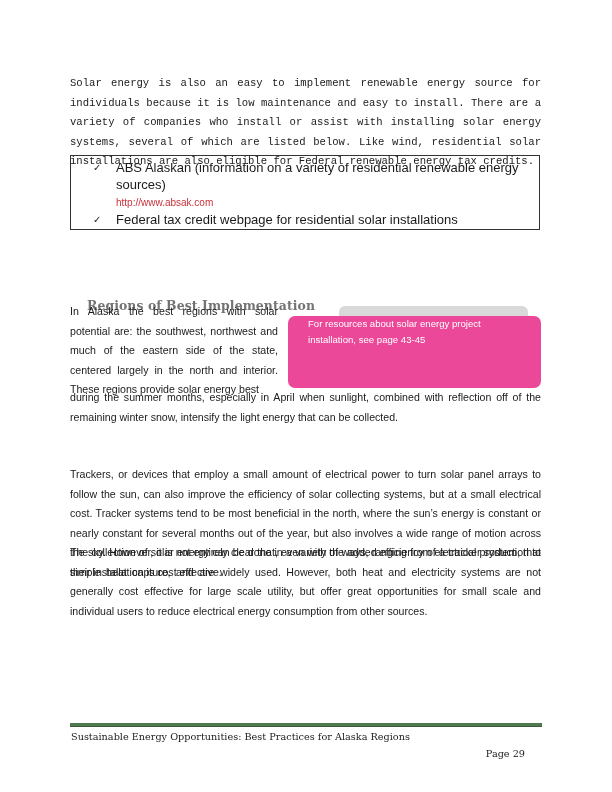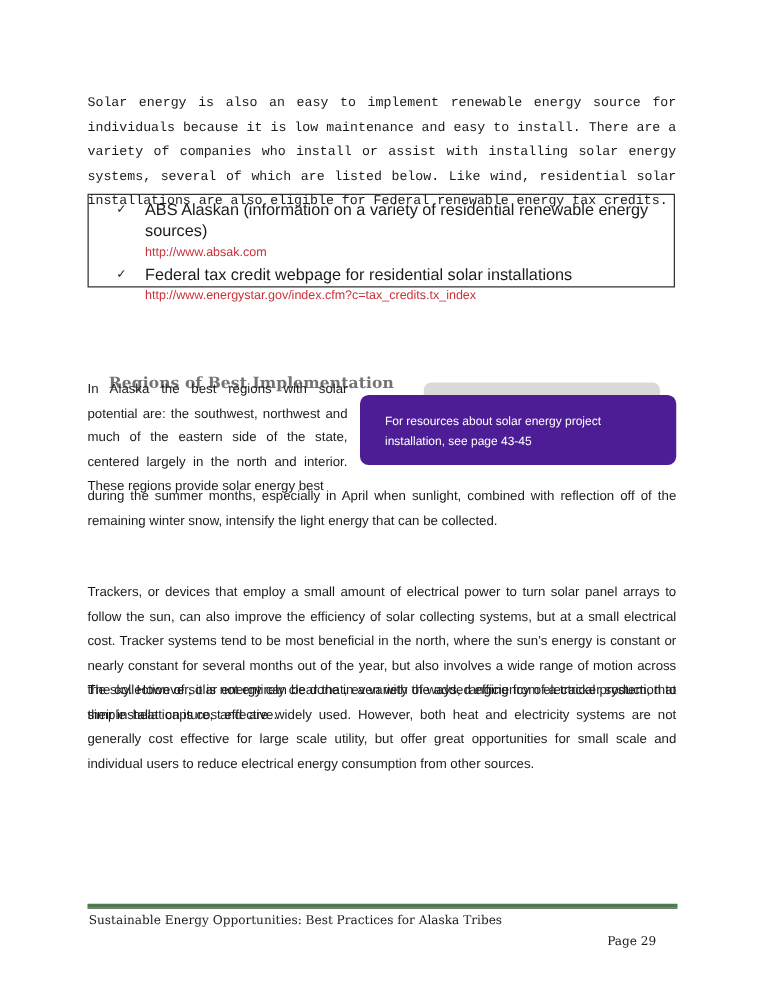--- a/index.html
+++ b/index.html
@@ -32,23 +32,23 @@
   }
   #p2a { top:302px; width:208px; }
   #p2b { top:388px; }
   #p3 { top:465px; }
   #p4 { top:543px; }
   .callout-tab {
     position:absolute; left:339px; top:306px; width:189px; height:20px;
     background:#d9d9d9; border-radius:6px 6px 0 0;
   }
   .callout {
-    position:absolute; left:288px; top:316px; width:253px; height:56px;
-    background:#4c1d95; border-radius:7px; box-sizing:border-box;
-    padding:14px 18px 0 20px; color:#ffffff; font-size:9.6px; line-height:15.5px;
+    position:absolute; left:288px; top:316px; width:253px; height:72px;
+    background:#ec4899; border-radius:7px; box-sizing:border-box;
+    padding:0 18px 0 20px; color:#ffffff; font-size:9.6px; line-height:15.5px;
   }
   .footer-rule {
     position:absolute; left:70px; top:723px; width:472px; height:3px; background:#4f7a4f;
   }
   .footer-rule2 {
     position:absolute; left:70px; top:726px; width:472px; height:1px; background:#3c5a3c;
   }
   .footer-title {
     position:absolute; left:71px; top:731px; font-family:"DejaVu Serif", serif;
     font-size:9.7px; color:#1a1a1a; margin:0;
@@ -66,21 +66,20 @@
 <div class="resource-box">
   <ul class="res-list">
     <li class="res-item">
       <span class="check">✓</span>
       <span class="res-label">ABS Alaskan (information on a variety of residential renewable energy sources)</span>
       <a class="res-link">http://www.absak.com</a>
     </li>
     <li class="res-item">
       <span class="check">✓</span>
       <span class="res-label">Federal tax credit webpage for residential solar installations</span>
-      <a class="res-link">http://www.energystar.gov/index.cfm?c=tax_credits.tx_index</a>
     </li>
   </ul>
 </div>
 
 <h2 class="heading">Regions of Best Implementation</h2>
 
 <p id="p2a" class="para">In Alaska the best regions with solar potential are:  the southwest, northwest and much of the eastern side of the state, centered largely in the north and interior. These regions provide solar energy best</p>
 
 <div class="callout-tab"></div>
 <div class="callout">
@@ -88,14 +87,14 @@
 </div>
 
 <p id="p2b" class="para last-line-left">during the summer months, especially in April when sunlight, combined with reflection off of the remaining winter snow, intensify the light energy that can be collected.</p>
 
 <p id="p3" class="para last-line-left">Trackers, or devices that employ a small amount of electrical power to turn solar panel arrays to follow the sun, can also improve the efficiency of solar collecting systems, but at a small electrical cost. Tracker systems tend to be most beneficial in the north, where the sun’s energy is constant or nearly constant for several months out of the year, but also involves a wide range of motion across the sky. However, it is not entirely clear that, even with the added efficiency of a tracker system, that their installation is cost effective.</p>
 
 <p id="p4" class="para last-line-left">The collection of solar energy can be done in a variety of ways, ranging from electrical production to simple heat capture, and are widely used. However, both heat and electricity systems are not generally cost effective for large scale utility, but offer great opportunities for small scale and individual users to reduce electrical energy consumption from other sources.</p>
 
 <div class="footer-rule"></div>
 <div class="footer-rule2"></div>
-<p class="footer-title">Sustainable Energy Opportunities: Best Practices for Alaska Tribes</p>
+<p class="footer-title">Sustainable Energy Opportunities: Best Practices for Alaska Regions</p>
 <p class="footer-page">Page 29</p>
 
 </body></html>

